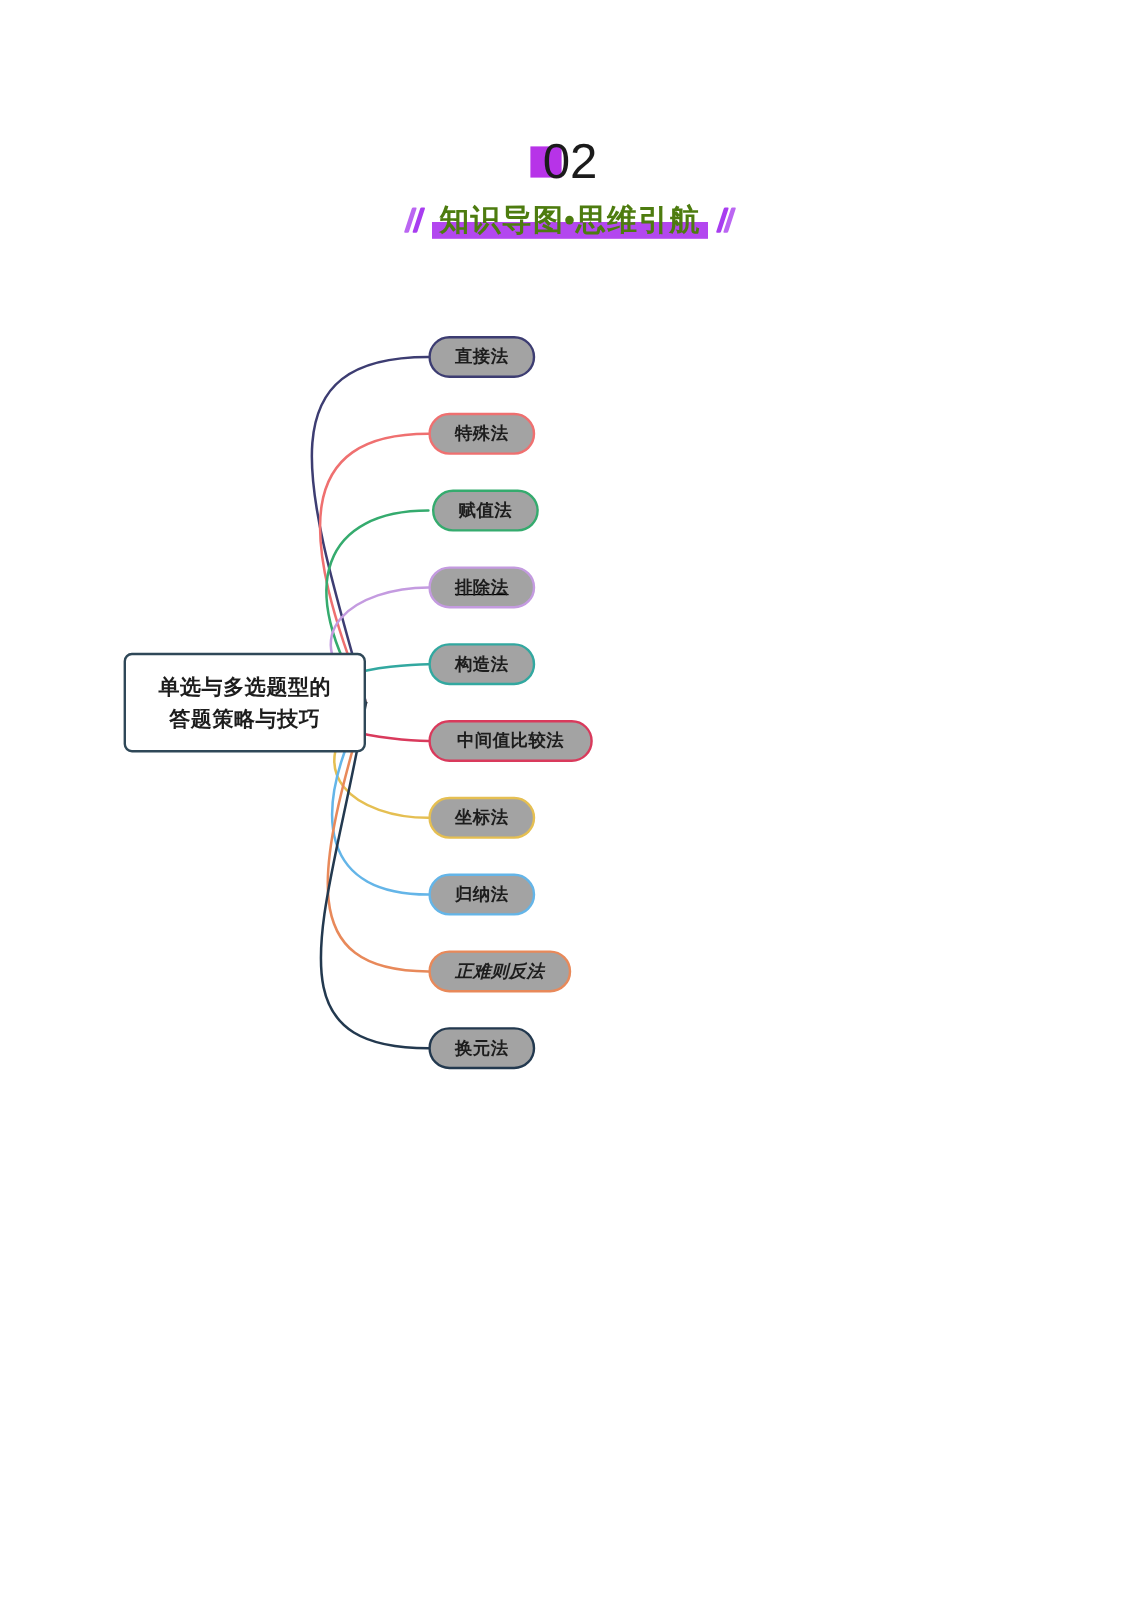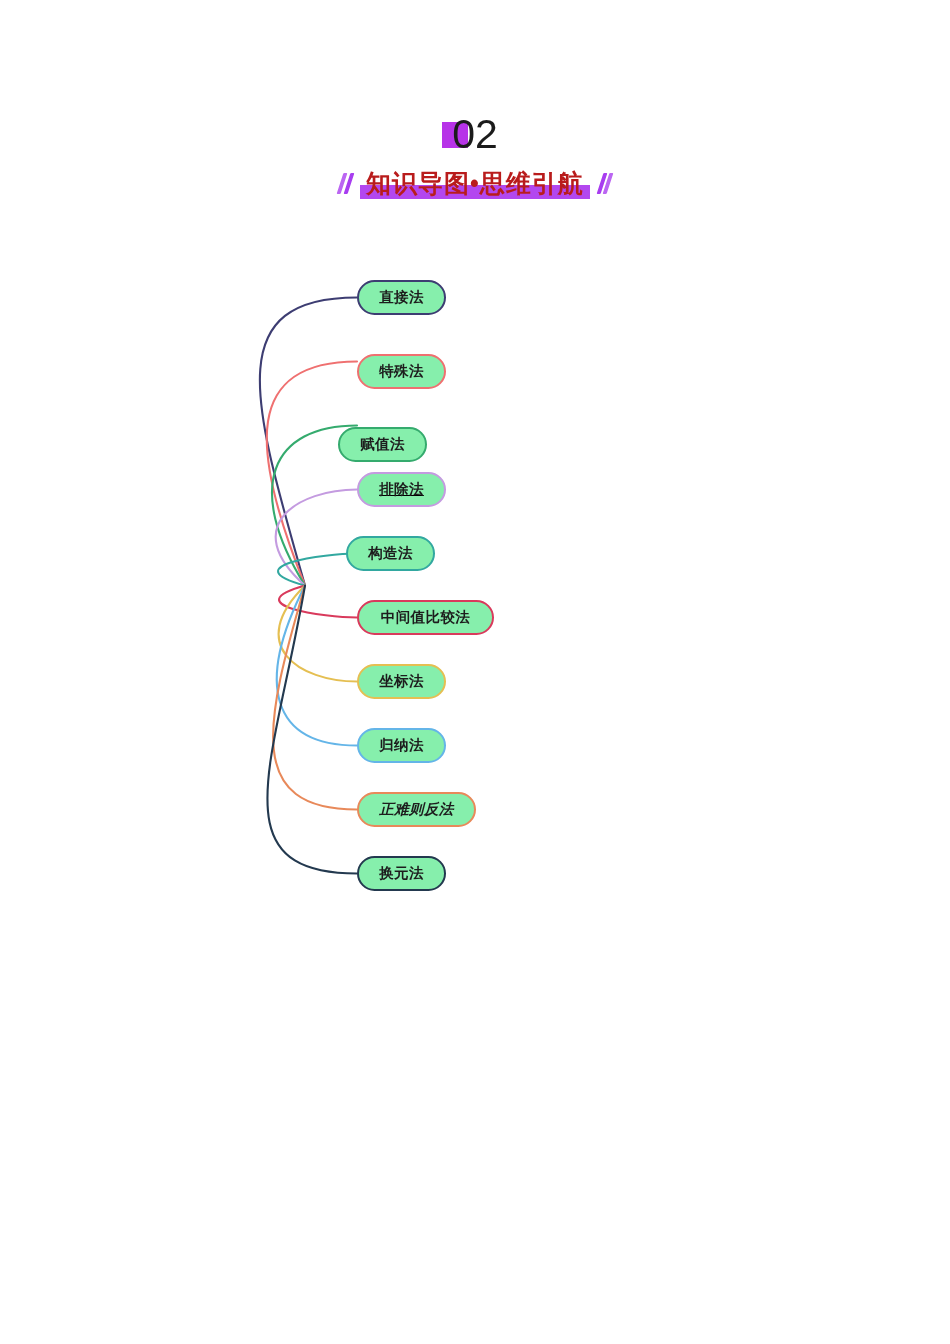--- a/index.html
+++ b/index.html
@@ -93,21 +93,21 @@
     left: 0;
     right: 0;
     bottom: 1px;
     height: 14px;
     background: #b347ef;
   }
   #title-text {
     position: relative;
     font-size: 25px;
     font-weight: 700;
-    color: #b91c1c;
+    color: #4d7c0f;
     letter-spacing: 1px;
     white-space: nowrap;
     font-family: "Liberation Sans", sans-serif;
   }
 
   
   #mindmap {
     position: absolute;
     left: 0;
     top: 0;
@@ -148,21 +148,21 @@
     white-space: nowrap;
   }
 
   .branch-node {
     position: absolute;
     box-sizing: border-box;
     height: 35px;
     border-width: 2.2px;
     border-style: solid;
     border-radius: 18px;
-    background: #86efac;
+    background: #a3a3a3;
     display: flex;
     align-items: center;
     justify-content: center;
     z-index: 5;
   }
   .branch-label {
     font-size: 14.5px;
     font-weight: 700;
     color: #1d1d1d;
     letter-spacing: 0.4px;
@@ -207,35 +207,39 @@
       <path d="M 305 585.5 C 243.6 486.3, 271.8 425.5, 357 425.5" fill="none" stroke="#35ab6e" stroke-width="2.1" stroke-linecap="round"></path>
       <path d="M 305 585.5 C 238.12 525.98, 298.68 489.5, 357 489.5" fill="none" stroke="#c49be0" stroke-width="2.1" stroke-linecap="round"></path>
       <path d="M 305 585.5 C 232.64000000000001 565.66, 325.56 553.5, 357 553.5" fill="none" stroke="#32a8a0" stroke-width="2.1" stroke-linecap="round"></path>
       <path d="M 305 585.5 C 234.84 605.34, 325.56 617.5, 357 617.5" fill="none" stroke="#d93a5c" stroke-width="2.1" stroke-linecap="round"></path>
       <path d="M 305 585.5 C 244.72 645.02, 298.68 681.5, 357 681.5" fill="none" stroke="#e5bf52" stroke-width="2.1" stroke-linecap="round"></path>
       <path d="M 305 585.5 C 254.6 684.7, 271.8 745.5, 357 745.5" fill="none" stroke="#64b5e8" stroke-width="2.1" stroke-linecap="round"></path>
       <path d="M 305 585.5 C 264.48 724.38, 244.92000000000002 809.5, 357 809.5" fill="none" stroke="#e8895a" stroke-width="2.1" stroke-linecap="round"></path>
       <path d="M 305 585.5 C 274.36 764.06, 218.04000000000002 873.5, 357 873.5" fill="none" stroke="#23394f" stroke-width="2.1" stroke-linecap="round"></path>
     </svg>
 
+  <div id="root-node">
+    <span class="root-line">单选与多选题型的</span>
+    <span class="root-line">答题策略与技巧</span>
+  </div>
 
   <div id="branch-nodes">
       <div class="branch-node" style="left: 357px; top: 280px; width: 89px; border-color: rgb(61, 61, 114);">
         <span class="branch-label">直接法</span>
       </div>
-      <div class="branch-node" style="left: 357px; top: 354px; width: 89px; border-color: rgb(239, 112, 112);">
+      <div class="branch-node" style="left: 357px; top: 344px; width: 89px; border-color: rgb(239, 112, 112);">
         <span class="branch-label">特殊法</span>
       </div>
-      <div class="branch-node" style="left: 338px; top: 408px; width: 89px; border-color: rgb(53, 171, 110); margin-top: 19px;">
+      <div class="branch-node" style="left: 360px; top: 408px; width: 89px; border-color: rgb(53, 171, 110);">
         <span class="branch-label">赋值法</span>
       </div>
       <div class="branch-node" style="left: 357px; top: 472px; width: 89px; border-color: rgb(196, 155, 224); text-decoration: underline;">
         <span class="branch-label">排除法</span>
       </div>
-      <div class="branch-node" style="left: 346px; top: 536px; width: 89px; border-color: rgb(50, 168, 160);">
+      <div class="branch-node" style="left: 357px; top: 536px; width: 89px; border-color: rgb(50, 168, 160);">
         <span class="branch-label">构造法</span>
       </div>
       <div class="branch-node" style="left: 357px; top: 600px; width: 137px; border-color: rgb(217, 58, 92);">
         <span class="branch-label">中间值比较法</span>
       </div>
       <div class="branch-node" style="left: 357px; top: 664px; width: 89px; border-color: rgb(229, 191, 82);">
         <span class="branch-label">坐标法</span>
       </div>
       <div class="branch-node" style="left: 357px; top: 728px; width: 89px; border-color: rgb(100, 181, 232);">
         <span class="branch-label">归纳法</span>

